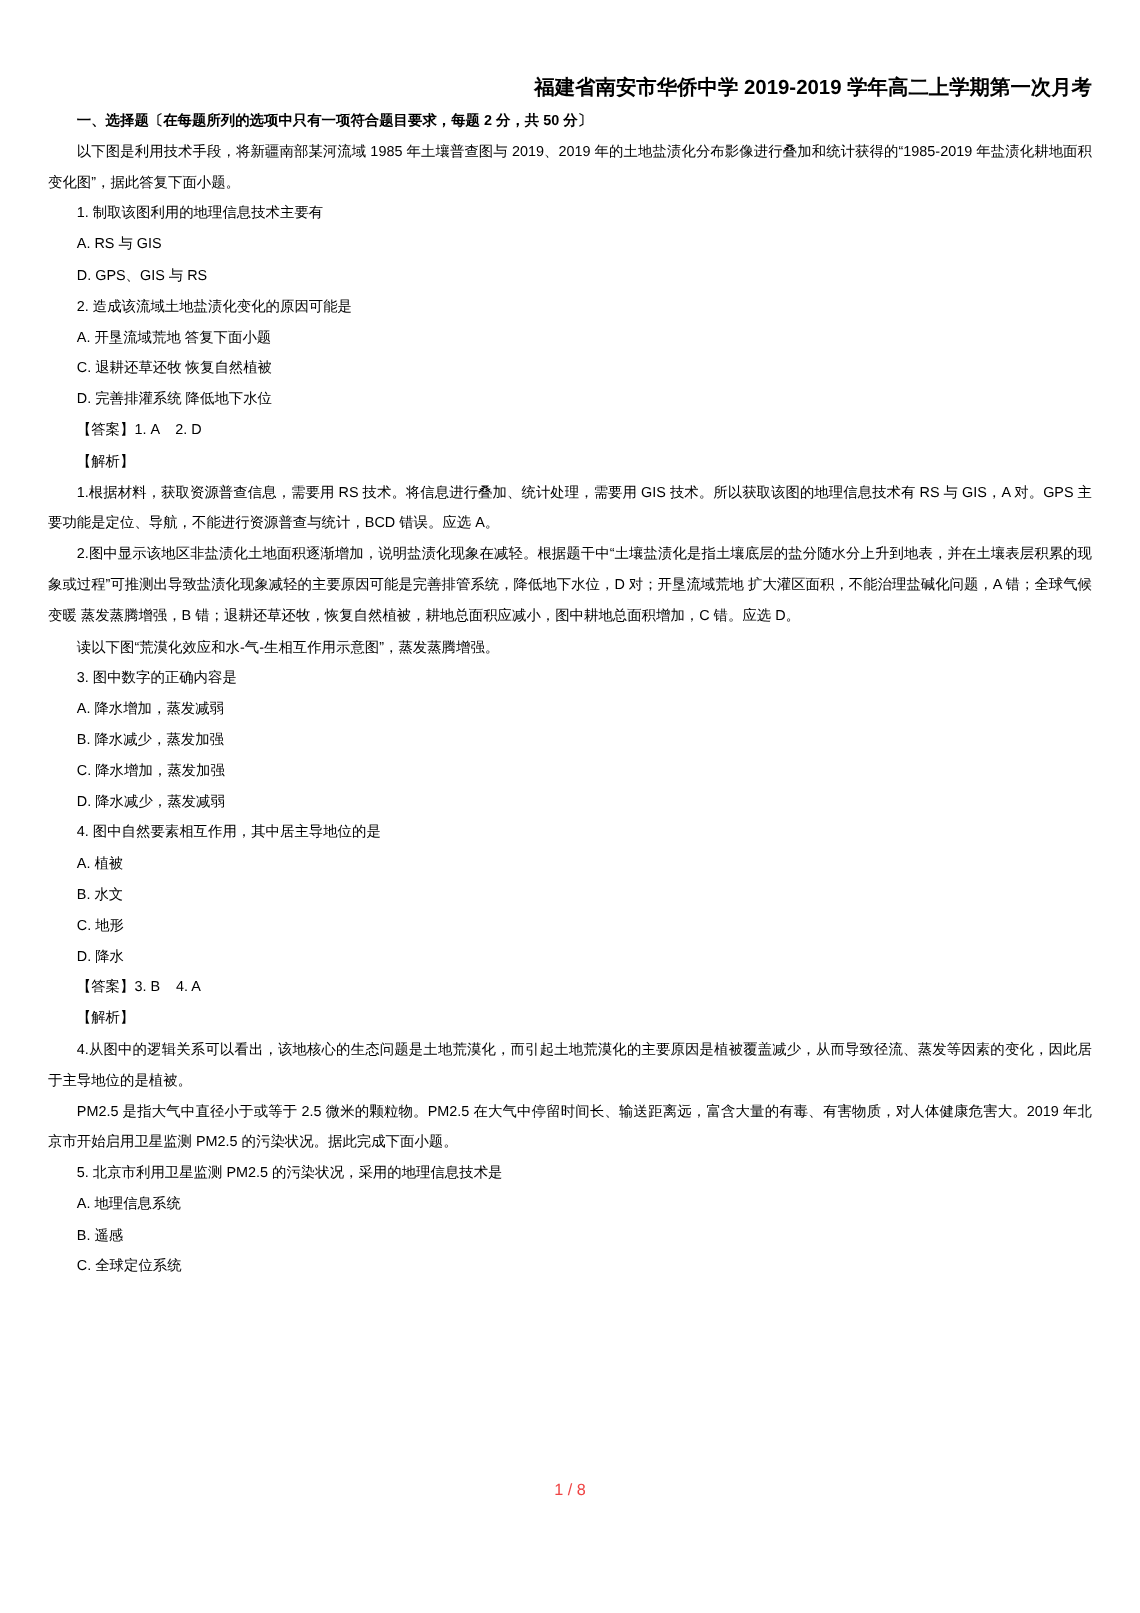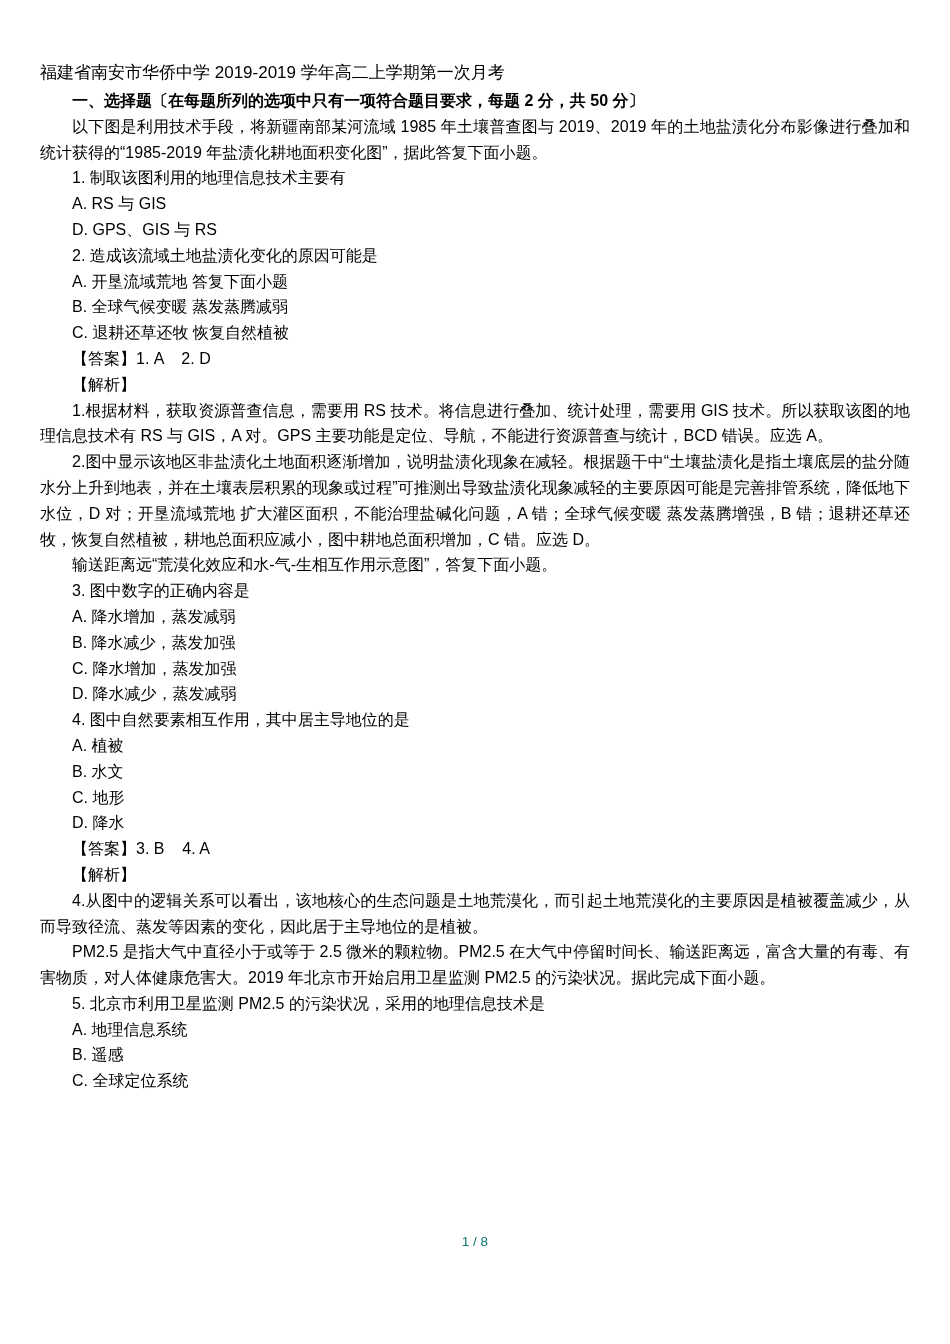--- a/index.html
+++ b/index.html
@@ -15,68 +15,68 @@
     font-family: "Liberation Sans", "DejaVu Sans", sans-serif;
     position: relative;
     overflow: hidden;
   }
   .page {
     padding: 60px 40px 0 40px;
   }
   .title {
     margin: 0 0 2px 0;
     font-size: 17px;
-    font-weight: normal;
-    text-align: left;
+    font-weight: bold;
+    text-align: right;
     line-height: 26px;
     white-space: pre-wrap;
   }
   .lines { margin: 0; }
   .line {
     margin: 0;
-    font-size: 16px;
+    font-size: 12px;
     line-height: 25.8px;
     text-align: justify;
     text-indent: 2em;
     white-space: pre-wrap;
     word-break: break-all;
   }
   .line.bold { font-weight: bold; }
   .footer {
     position: absolute;
     left: 0;
     bottom: 94px;
     width: 100%;
     text-align: center;
     font-size: 13.5px;
     line-height: 16px;
-    color: #0f766e;
+    color: #ef4444;
   }
 </style>
 </head>
 <body>
 
 <div class="page">
   <h1 class="title">福建省南安市华侨中学 2019-2019 学年高二上学期第一次月考</h1>
 
   <div class="lines">
       <p class="line bold">一、选择题〔在每题所列的选项中只有一项符合题目要求，每题 2 分，共 50 分〕</p>
       <p class="line">以下图是利用技术手段，将新疆南部某河流域 1985 年土壤普查图与 2019、2019 年的土地盐渍化分布影像进行叠加和统计获得的“1985-2019 年盐渍化耕地面积变化图”，据此答复下面小题。</p>
       <p class="line">1. 制取该图利用的地理信息技术主要有</p>
       <p class="line">A. RS 与 GIS</p>
       <p class="line">D. GPS、GIS 与 RS</p>
       <p class="line">2. 造成该流域土地盐渍化变化的原因可能是</p>
       <p class="line">A. 开垦流域荒地 答复下面小题</p>
-      <p class="line">B. 全球气候变暖 蒸发蒸腾减弱</p>
       <p class="line">C. 退耕还草还牧 恢复自然植被</p>
+      <p class="line">D. 完善排灌系统 降低地下水位</p>
       <p class="line">【答案】1. A    2. D</p>
       <p class="line">【解析】</p>
       <p class="line">1.根据材料，获取资源普查信息，需要用 RS 技术。将信息进行叠加、统计处理，需要用 GIS 技术。所以获取该图的地理信息技术有 RS 与 GIS，A 对。GPS 主要功能是定位、导航，不能进行资源普查与统计，BCD 错误。应选 A。</p>
       <p class="line">2.图中显示该地区非盐渍化土地面积逐渐增加，说明盐渍化现象在减轻。根据题干中“土壤盐渍化是指土壤底层的盐分随水分上升到地表，并在土壤表层积累的现象或过程”可推测出导致盐渍化现象减轻的主要原因可能是完善排管系统，降低地下水位，D 对；开垦流域荒地 扩大灌区面积，不能治理盐碱化问题，A 错；全球气候变暖 蒸发蒸腾增强，B 错；退耕还草还牧，恢复自然植被，耕地总面积应减小，图中耕地总面积增加，C 错。应选 D。</p>
-      <p class="line">输送距离远“荒漠化效应和水-气-生相互作用示意图”，答复下面小题。</p>
+      <p class="line">读以下图“荒漠化效应和水-气-生相互作用示意图”，蒸发蒸腾增强。</p>
       <p class="line">3. 图中数字的正确内容是</p>
       <p class="line">A. 降水增加，蒸发减弱</p>
       <p class="line">B. 降水减少，蒸发加强</p>
       <p class="line">C. 降水增加，蒸发加强</p>
       <p class="line">D. 降水减少，蒸发减弱</p>
       <p class="line">4. 图中自然要素相互作用，其中居主导地位的是</p>
       <p class="line">A. 植被</p>
       <p class="line">B. 水文</p>
       <p class="line">C. 地形</p>
       <p class="line">D. 降水</p>

